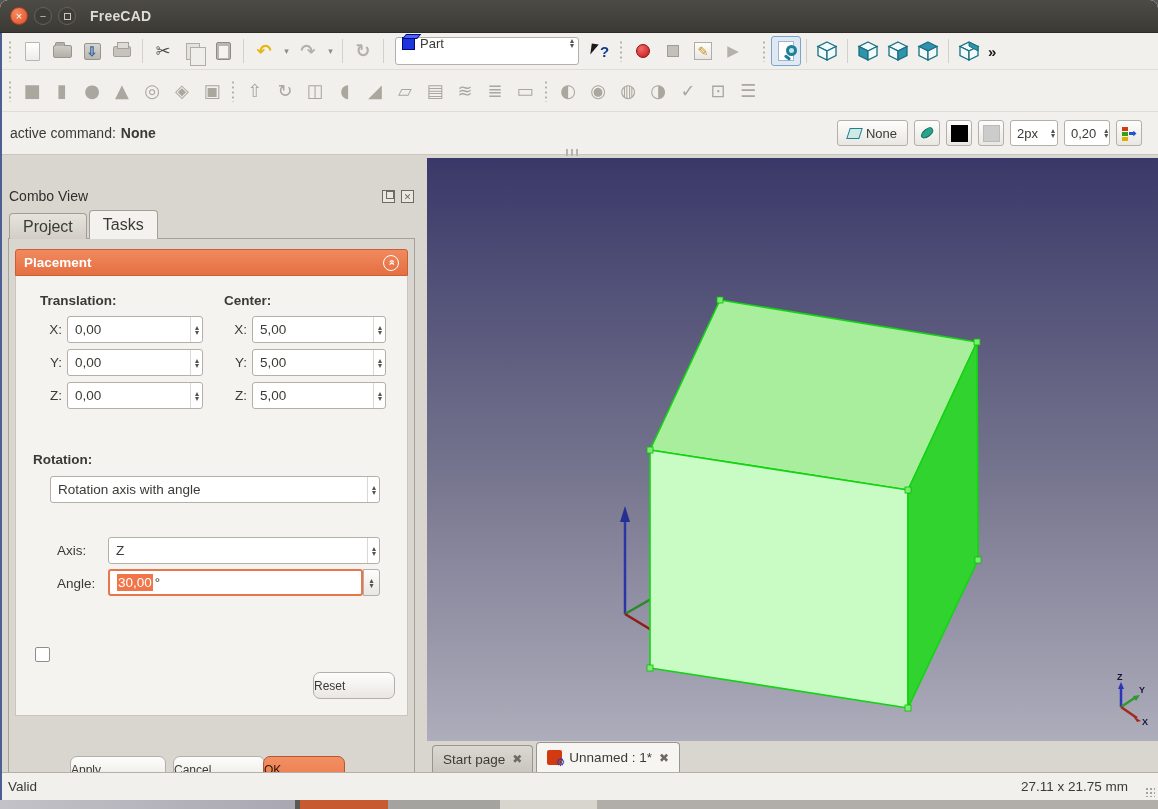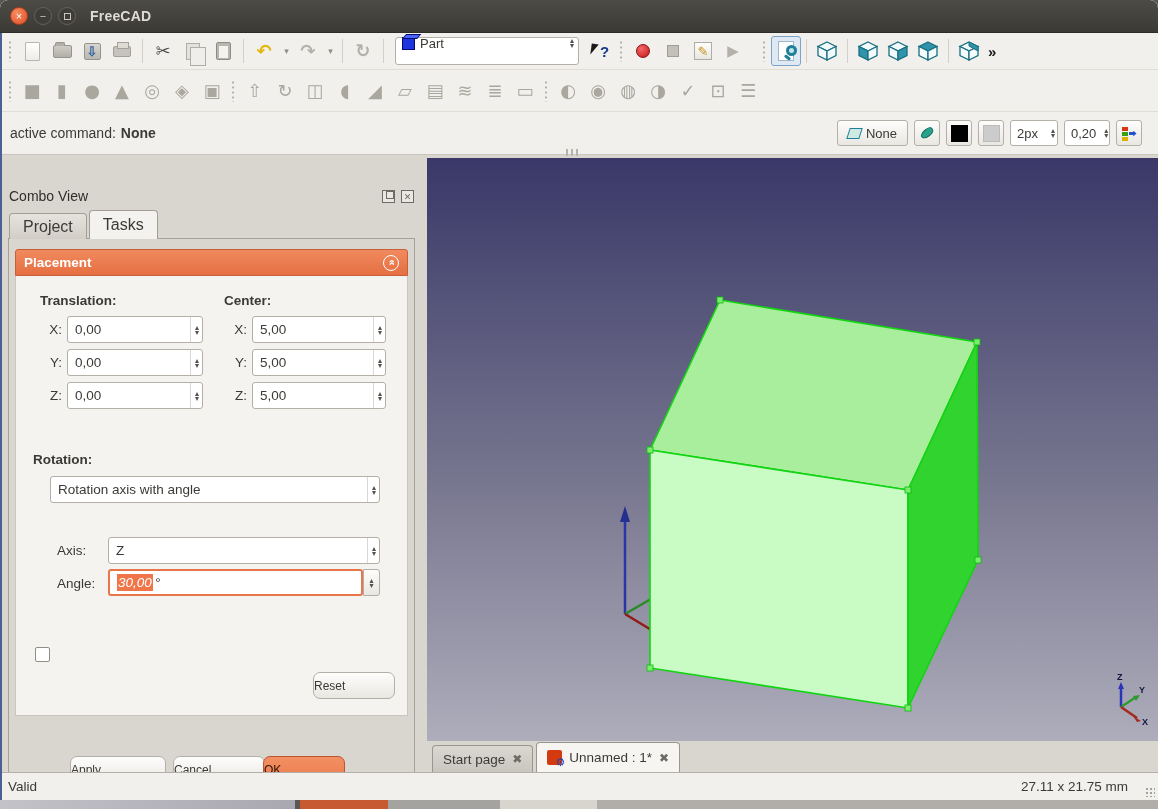--- a/index.html
+++ b/index.html
@@ -99,21 +99,21 @@
     border-radius:3px 3px 0 0; display:flex; align-items:center; padding:0 8px; color:#fff; font-weight:bold; font-size:13.5px;}
   .collapse { margin-left:auto; width:16px; height:16px; border:1.5px solid #fff; border-radius:50%;
     display:flex; align-items:center; justify-content:center;}
   .collapse span { transform:rotate(-90deg); font-size:11px; font-weight:bold; color:#fff; line-height:1;}
   .taskbody { position:relative; height:440px; background:#f4f3ef; border:1px solid #c9c5bf; border-top:none;}
   .flabel { position:absolute; font-weight:bold; font-size:13.5px; color:#3b3a36;}
   .rlabel { position:absolute; font-size:13.5px; color:#3b3a36; text-align:right;}
   .field { position:absolute; height:27px; background:#fff; border:1px solid #b4b0a8; border-radius:3px;
     display:flex; align-items:center; padding-left:7px; font-size:13.5px;}
   .field .spincol { border-left:1px solid #dbd8d2; height:100%; padding:0 3px 0 4px;}
-  .field.focus { border:2px solid #e8764a;font-style:italic; }
+  .field.focus { border:2px solid #e8764a; }
   .selhl { background:#f0764a; color:#fff; padding:1px 1px;}
   .unit { margin-left:2px; }
   .angspin { position:absolute; width:17px; height:27px; background:linear-gradient(#fdfdfc,#e9e7e2); border:1px solid #b4b0a8; border-radius:0 3px 3px 0; display:flex; flex-direction:column; align-items:center; justify-content:center;}
   .angspin i { font-style:normal; font-size:8px; line-height:5px; color:#55534e;}
   .checkbox { position:absolute; width:15px; height:15px; background:#fff; border:1px solid #918e87; border-radius:2px;}
   .pbtn { position:absolute; height:27px; background:linear-gradient(#fdfdfc,#e9e7e2);
     border:1px solid #b4b0a8; border-radius:7px; display:flex; align-items:center; justify-content:flex-start; font-size:12px; color:#3b3a36;}
   .pbtn.ok { background:linear-gradient(#f29064,#ec7a4b); border:1px solid #b9552f; color:#2e1408;}
   .u::first-letter { text-decoration:underline; }
   

